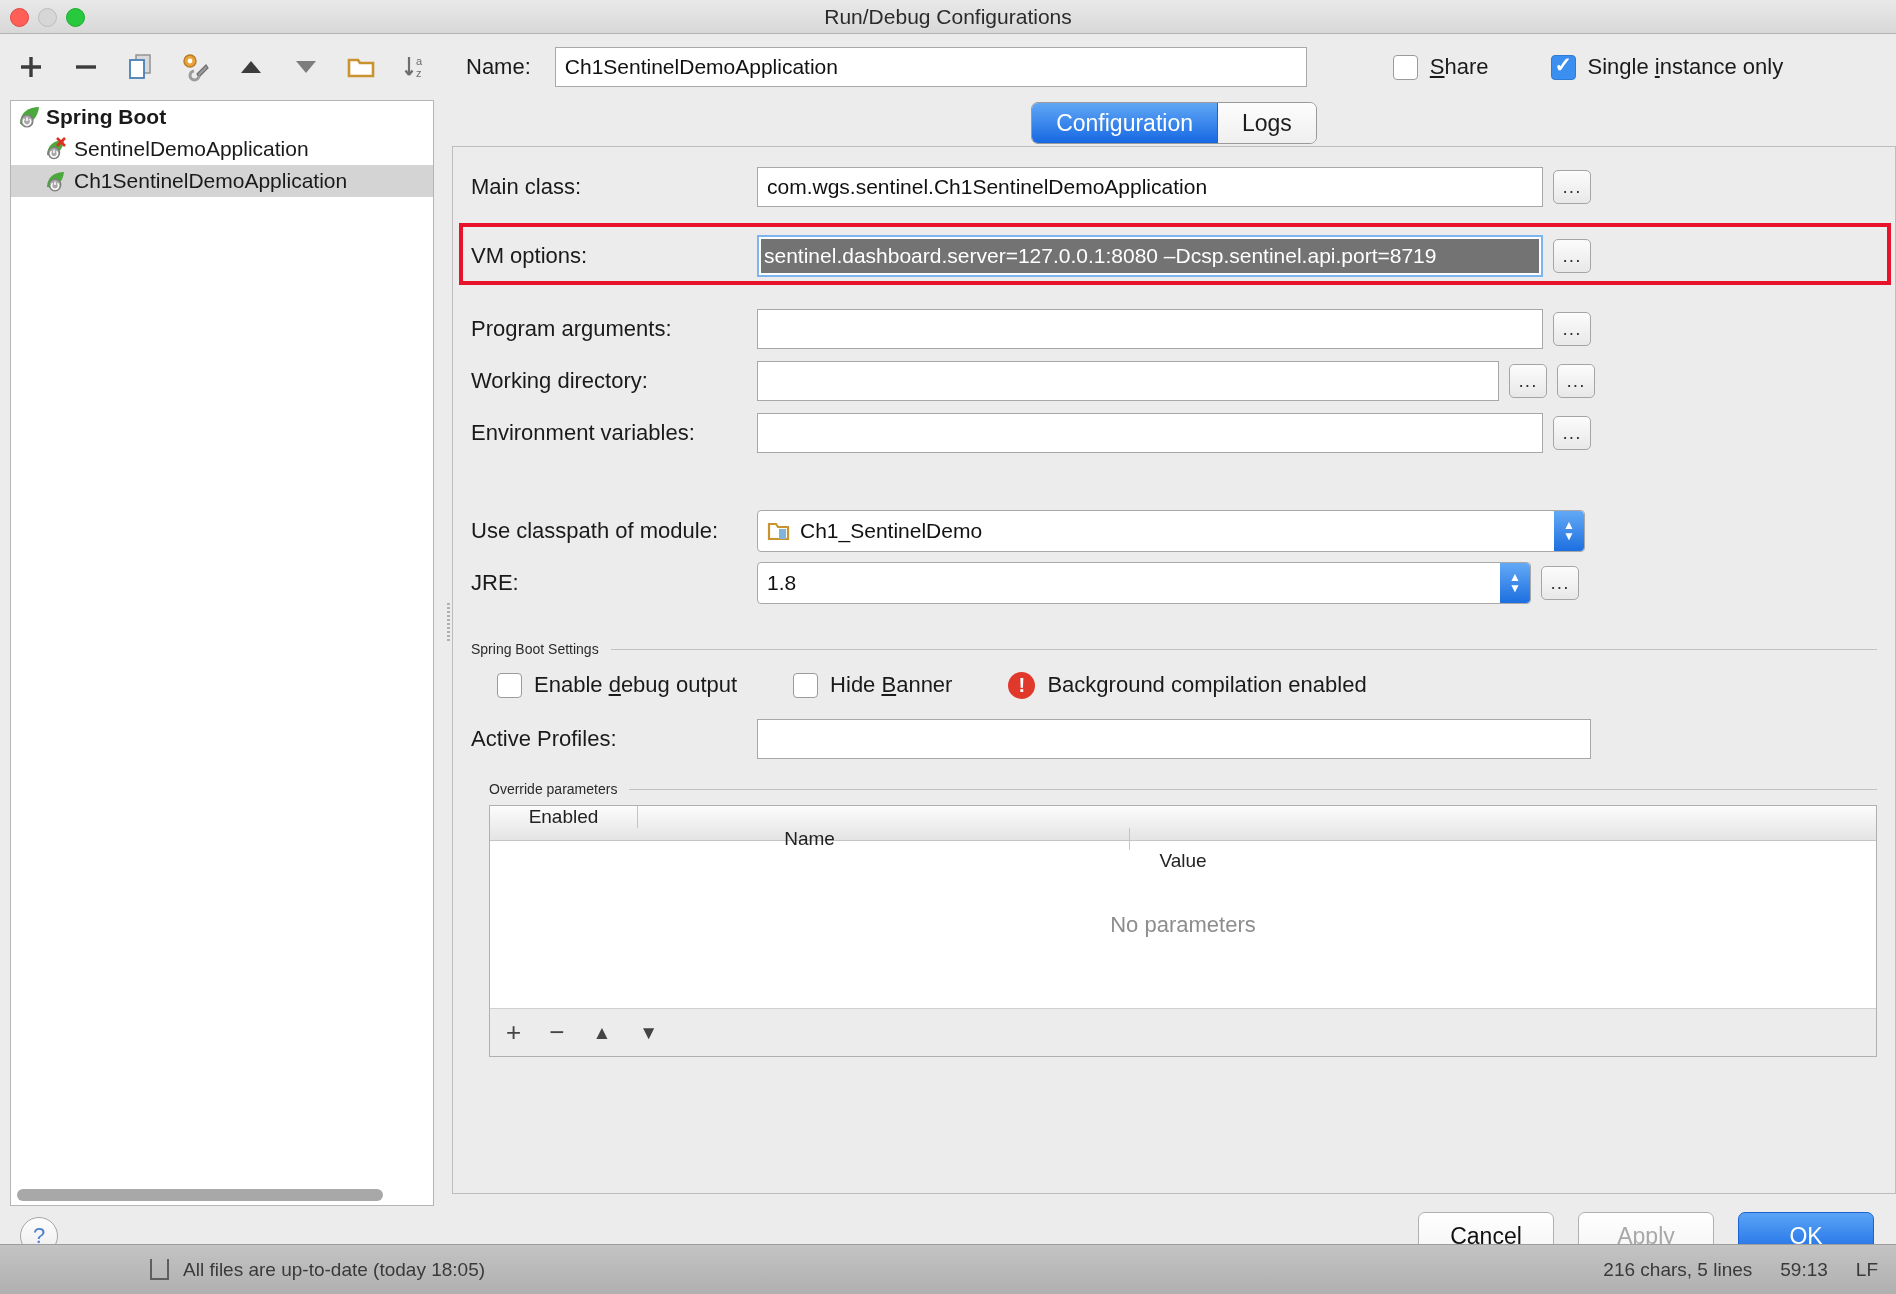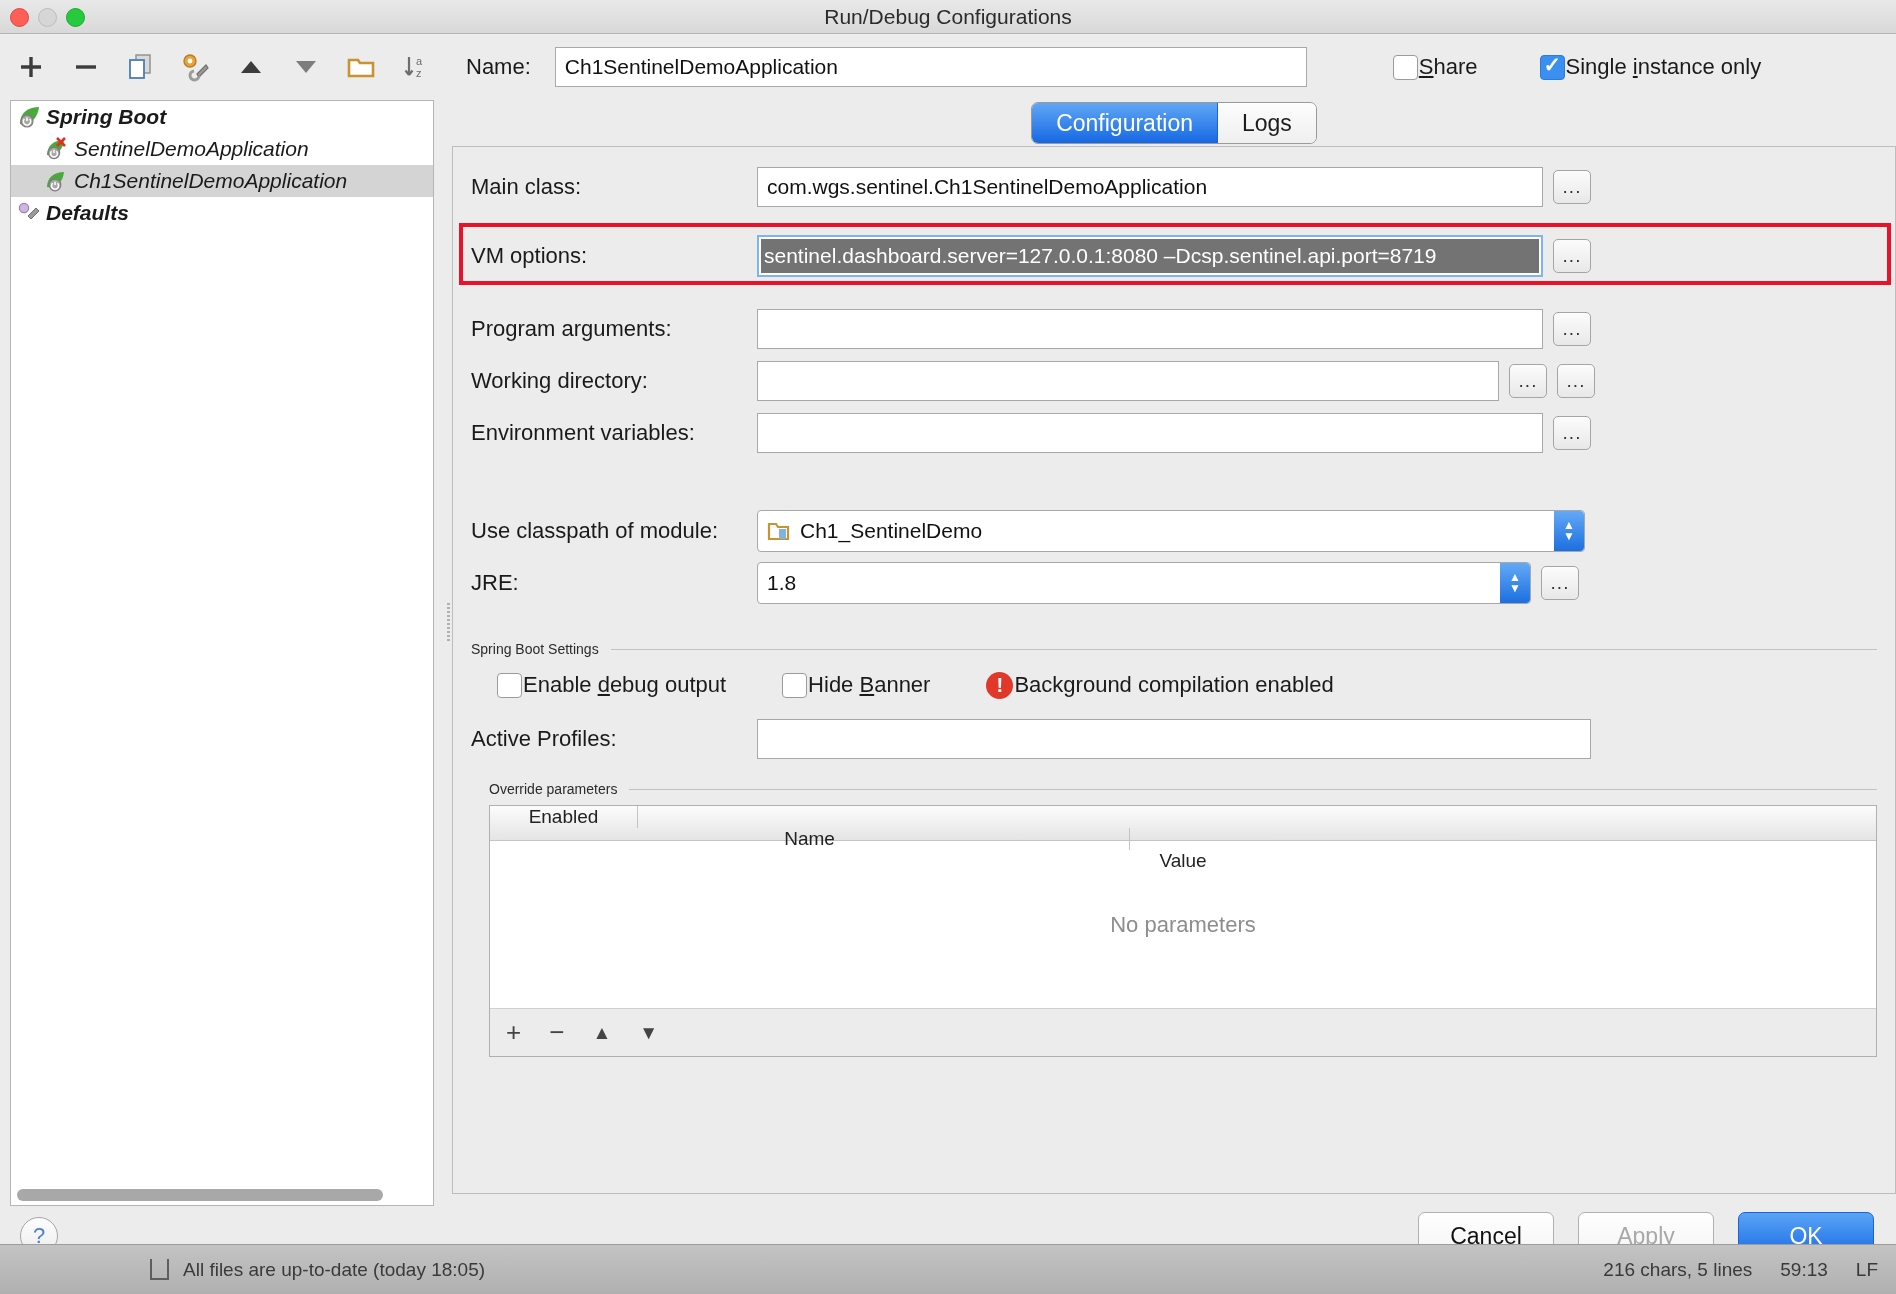--- a/index.html
+++ b/index.html
@@ -57,21 +57,20 @@
     font-size: 29px; color: #3c3c3c;
   }
   .tb svg { display: block; }
 
   .tree {
     position: absolute; top: 66px; left: 10px;
     width: 424px; height: 1106px;
     background: #fff;
     border: 1px solid #b5b5b5;
     overflow: hidden;
-    font-style: italic;
   }
   .tree-row {
     display: flex; align-items: center;
     height: 32px; padding-left: 6px;
     font-size: 21px; color: #1a1a1a;
     white-space: nowrap;
   }
   .tree-row.group { font-weight: bold; }
   .tree-row.child { padding-left: 34px; }
   .tree-row.selected { background: #d4d4d4; }
@@ -109,21 +108,21 @@
   .name-input {
     margin-left: 24px;
     width: 752px; height: 40px;
     background: #fff;
     border: 1px solid #a9a9a9;
     font-size: 21px; color: #111;
     padding: 0 9px; line-height: 38px;
     white-space: nowrap; overflow: hidden;
   }
   .chk-group { display: flex; align-items: center; margin-left: 86px; gap: 62px; }
-  .chk { display: flex; align-items: center; gap: 1px; font-size: 22px; color: #1a1a1a; white-space: nowrap; }
+  .chk { display: flex; align-items: center; gap: 12px; font-size: 22px; color: #1a1a1a; white-space: nowrap; }
   .box {
     width: 25px; height: 25px; border-radius: 4px;
     background: #fff; border: 1px solid #9b9b9b; flex: 0 0 auto;
     position: relative;
   }
   .box.on { background: #3b8ff0; border-color: #2d7bd6; }
   .box.on::after {
     content: "✓"; position: absolute;
     left: 3px; top: -3px;
     font-size: 21px; color: #fff; font-weight: bold;
@@ -395,29 +394,20 @@
         <div class="tree-row child selected">
           <span class="tree-ico">
             <svg width="26" height="24" viewBox="0 0 26 24">
               <path d="M2 18 C2 8 10 3 19 3 C18 13 11 20 2 18 Z" fill="#4aa83d"></path>
               <circle cx="10" cy="16" r="5.8" fill="#a8a8a8" stroke="#7d7d7d" stroke-width="1.2"></circle>
               <path d="M10 12.8 V16" stroke="#fff" stroke-width="1.5"></path>
               <path d="M7.6 14.2 a3.5 3.5 0 1 0 4.9 0" fill="none" stroke="#fff" stroke-width="1.5"></path>
             </svg>
           </span>
           <span>Ch1SentinelDemoApplication</span>
-        </div>
-        <div class="tree-row group">
-          <span class="tree-ico">
-            <svg width="26" height="24" viewBox="0 0 26 24">
-              <circle cx="7" cy="7" r="4.6" fill="#cdb6e0" stroke="#9a7fb0" stroke-width="1.2"></circle>
-              <path d="M11 15 L19 7 L22 10 L14 18 Z" fill="#9b9b9b" stroke="#6f6f6f" stroke-width="1"></path>
-            </svg>
-          </span>
-          <span>Defaults</span>
         </div>
 
         <div class="hscroll">
             <i></i>
           </div>
       </div>
     </div>
 
     <div class="splitter">
         <span></span>

